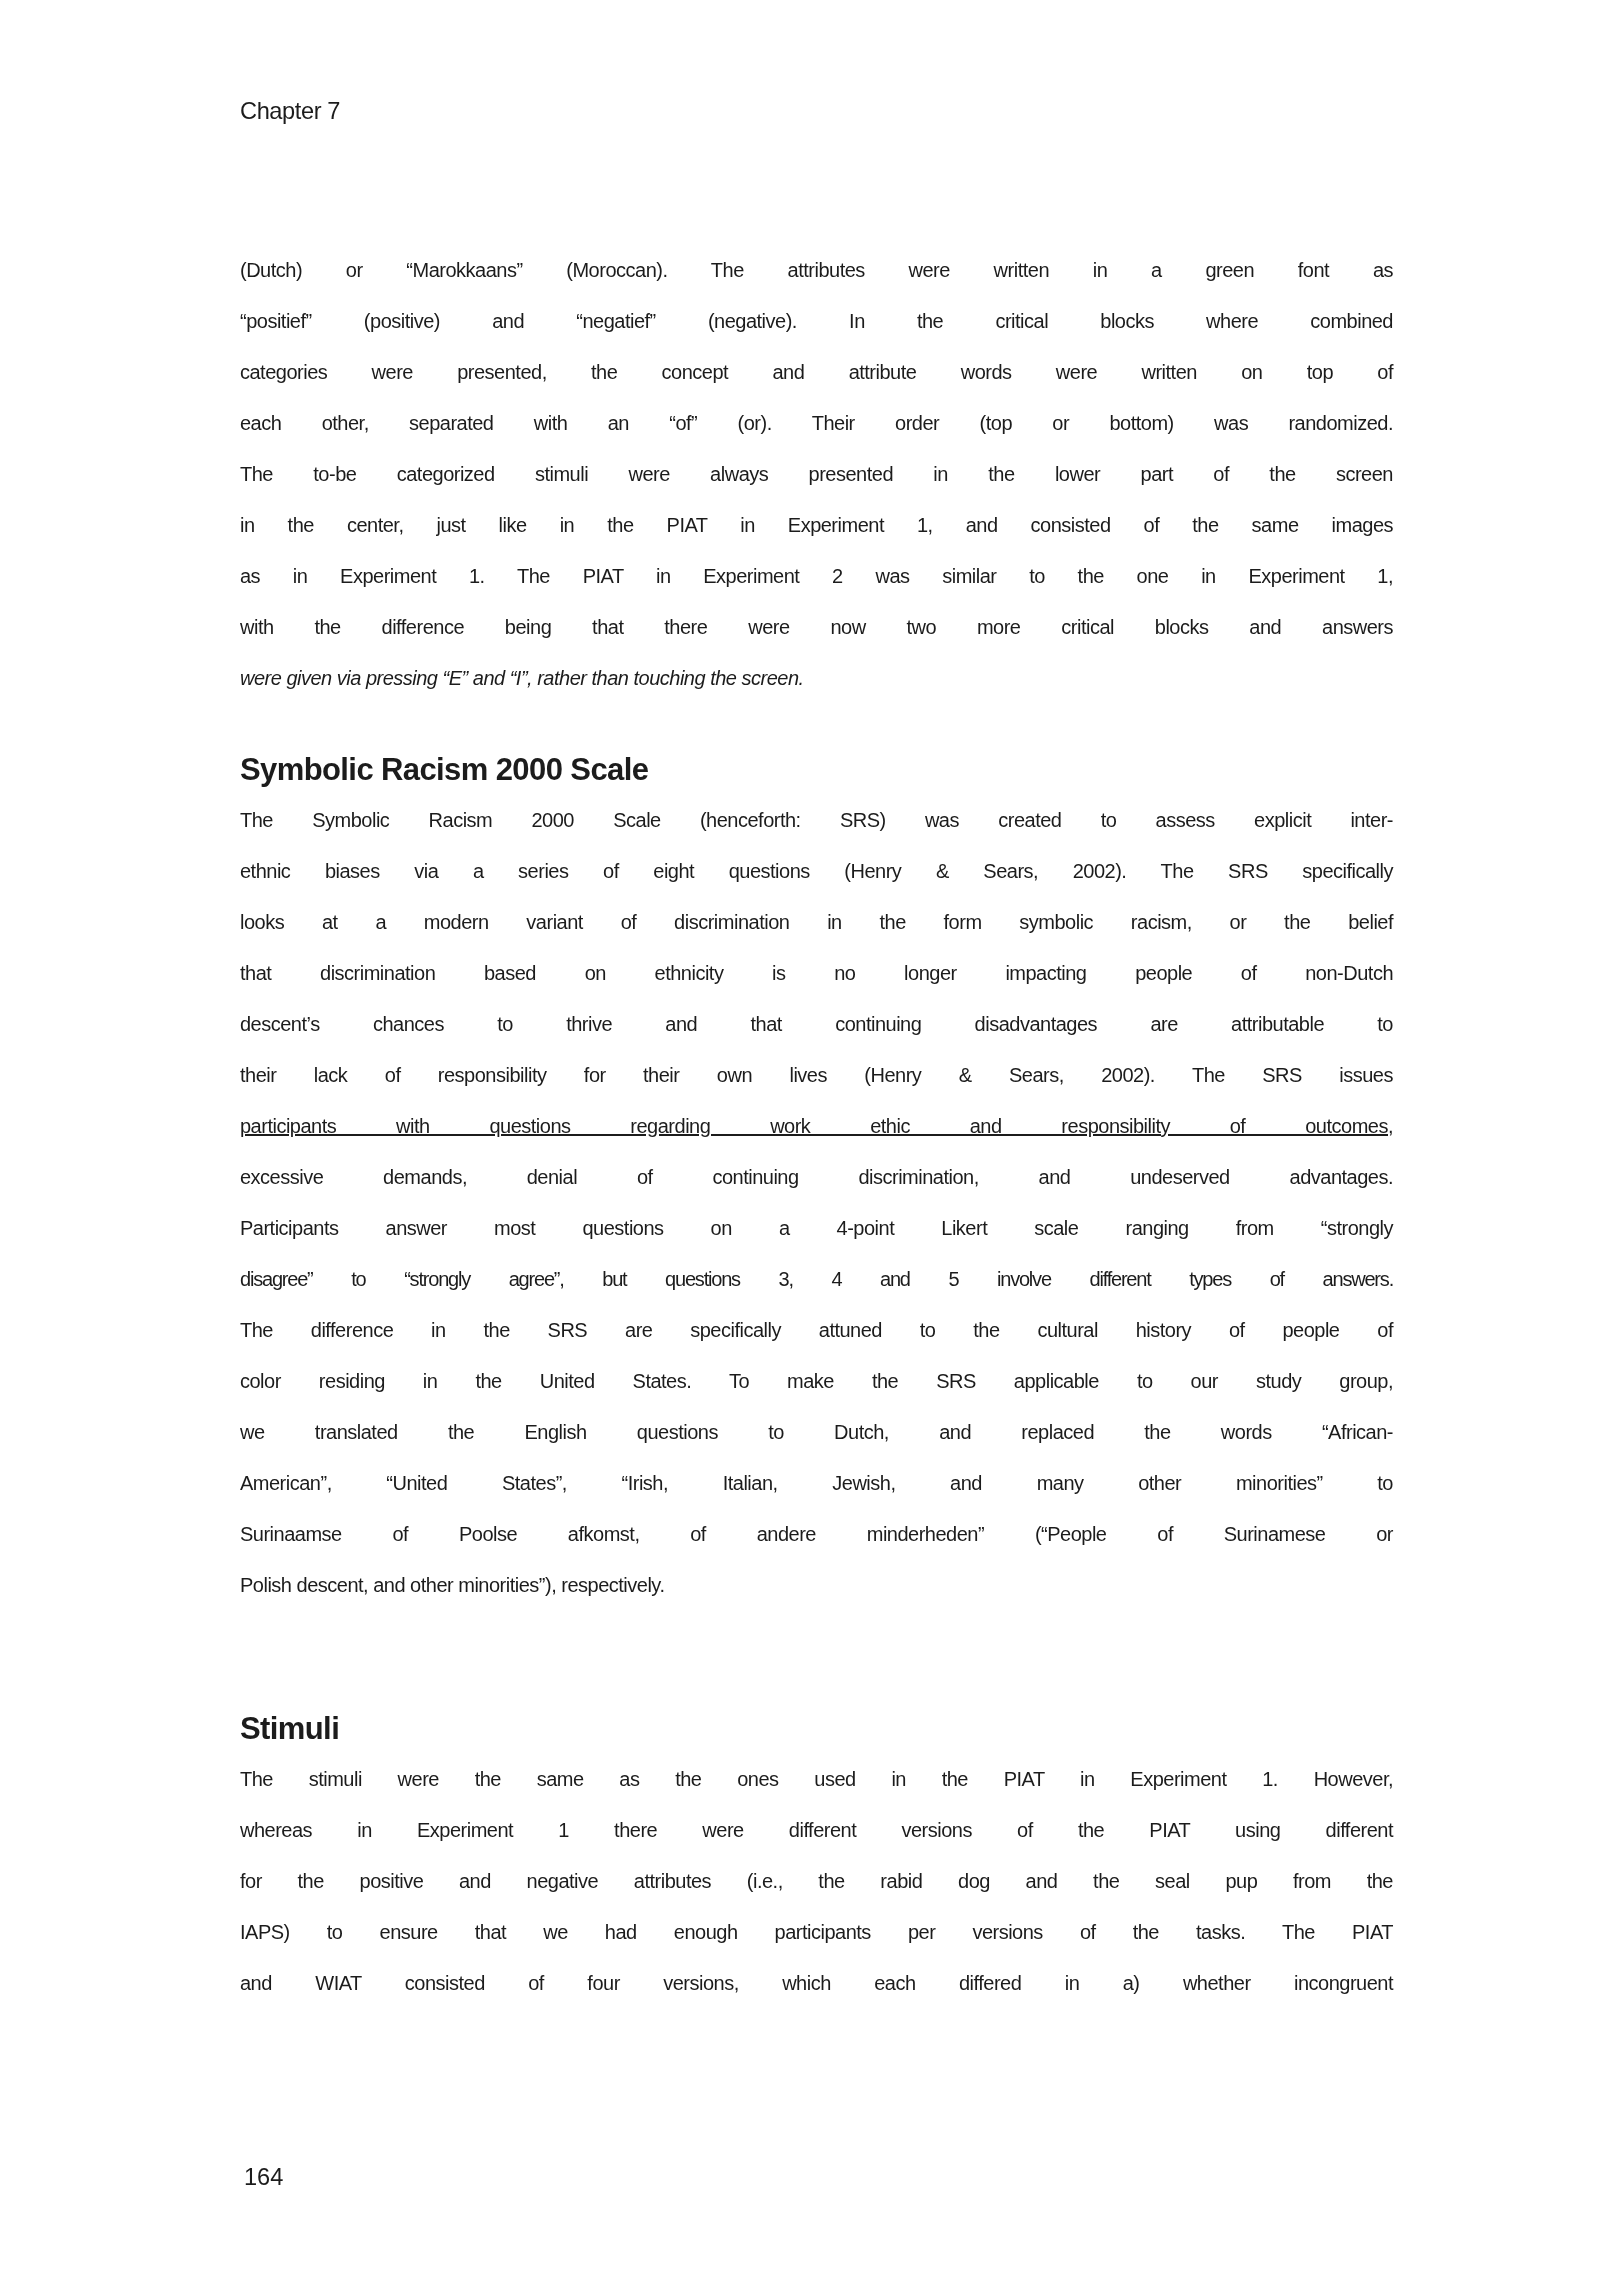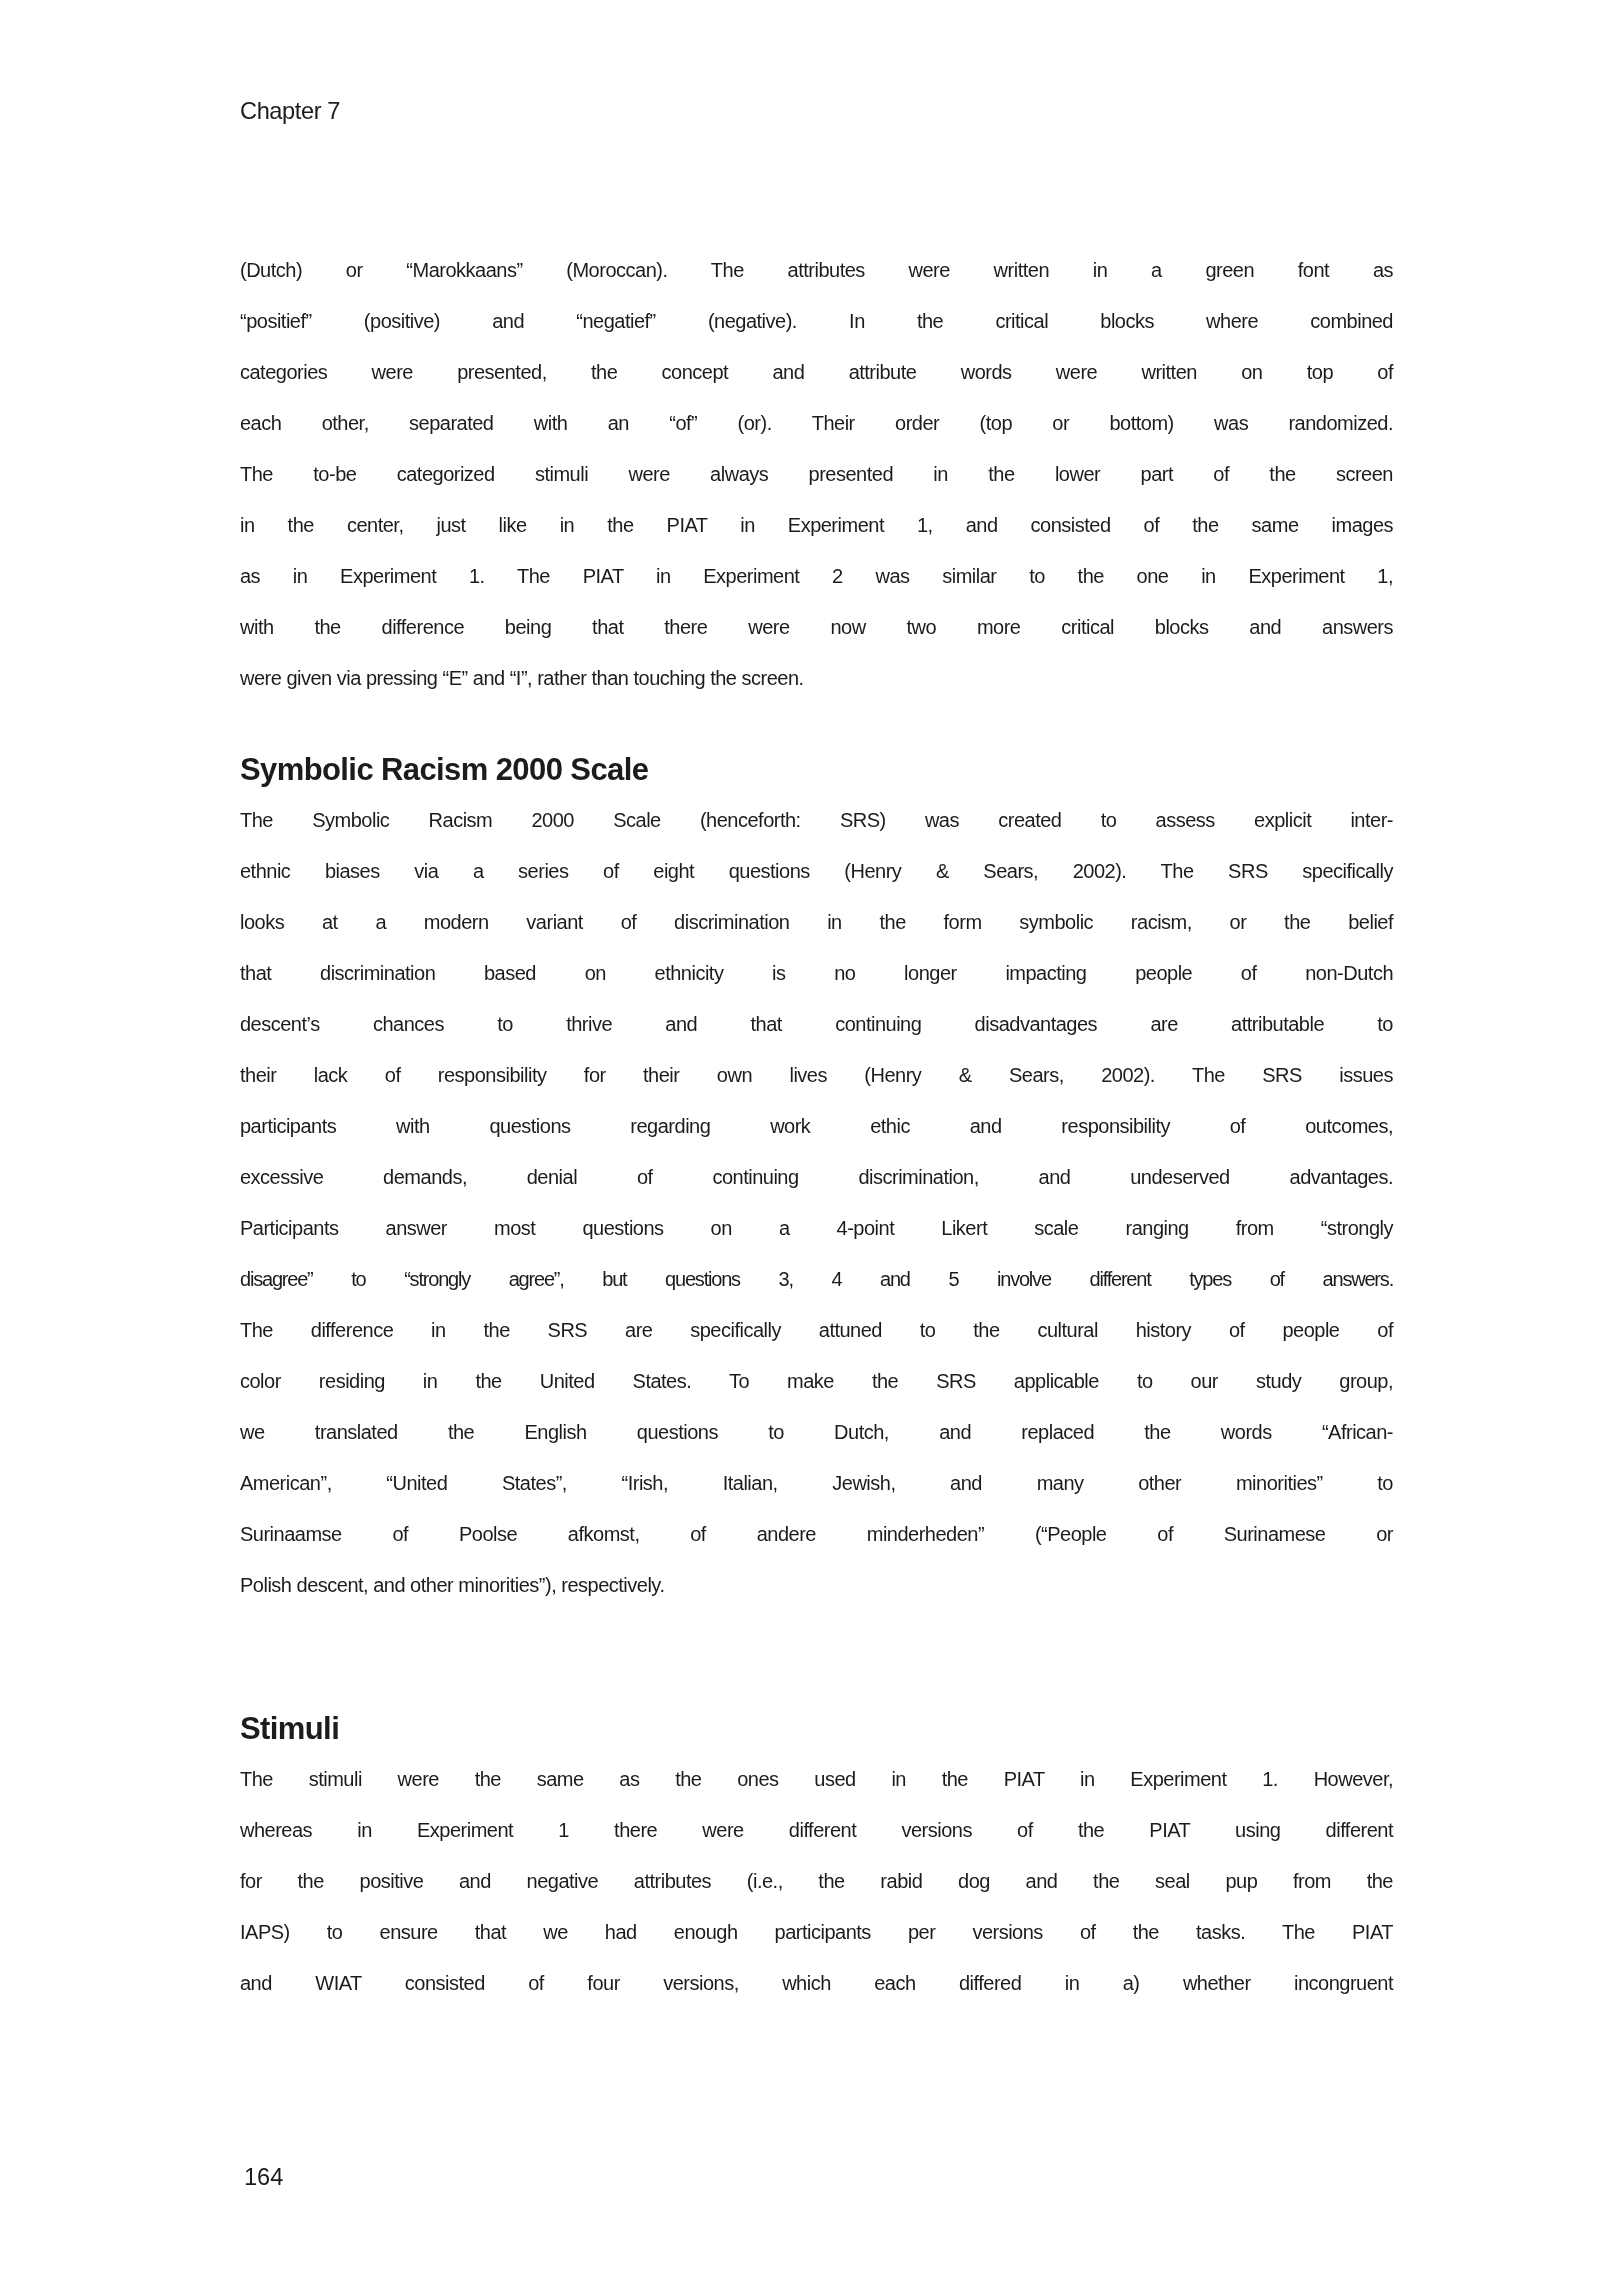--- a/index.html
+++ b/index.html
@@ -73,32 +73,32 @@
 
 <div class="text-block" id="block-1">
   <span class="line" style="white-space: nowrap; display: block;">(Dutch) or “Marokkaans” (Moroccan). The attributes were written in a green font as</span>
   <span class="line" style="white-space: nowrap; display: block;">“positief” (positive) and “negatief” (negative). In the critical blocks where combined</span>
   <span class="line" style="white-space: nowrap; display: block;">categories were presented, the concept and attribute words were written on top of</span>
   <span class="line" style="white-space: nowrap; display: block;">each other, separated with an “of” (or). Their order (top or bottom) was randomized.</span>
   <span class="line" style="white-space: nowrap; display: block;">The to-be categorized stimuli were always presented in the lower part of the screen</span>
   <span class="line" style="white-space: nowrap; display: block;">in the center, just like in the PIAT in Experiment 1, and consisted of the same images</span>
   <span class="line" style="white-space: nowrap; display: block;">as in Experiment 1. The PIAT in Experiment 2 was similar to the one in Experiment 1,</span>
   <span class="line" style="white-space: nowrap; display: block;">with the difference being that there were now two more critical blocks and answers</span>
-  <span class="line last" style="white-space: nowrap; display: block;">were given via pressing “E” and “I”, rather than touching the screen.</span>
+  <span class="line last" style="white-space: nowrap; display: block; font-style: italic;">were given via pressing “E” and “I”, rather than touching the screen.</span>
 </div>
 
 <div class="text-block" id="block-2">
   <span class="section-heading">Symbolic Racism 2000 Scale</span>
   <span class="line" style="white-space: nowrap; display: block;">The Symbolic Racism 2000 Scale (henceforth: SRS) was created to assess explicit inter-</span>
   <span class="line" style="white-space: nowrap; display: block;">ethnic biases via a series of eight questions (Henry &amp; Sears, 2002). The SRS specifically</span>
   <span class="line" style="white-space: nowrap; display: block;">looks at a modern variant of discrimination in the form symbolic racism, or the belief</span>
   <span class="line" style="white-space: nowrap; display: block;">that discrimination based on ethnicity is no longer impacting people of non-Dutch</span>
   <span class="line" style="white-space: nowrap; display: block;">descent’s chances to thrive and that continuing disadvantages are attributable to</span>
   <span class="line" style="white-space: nowrap; display: block;">their lack of responsibility for their own lives (Henry &amp; Sears, 2002). The SRS issues</span>
-  <span class="line" style="white-space: nowrap; display: block;">participants with questions regarding work ethic and responsibility of outcomes,</span>
+  <span class="line" style="white-space: nowrap; display: block; text-decoration: underline;">participants with questions regarding work ethic and responsibility of outcomes,</span>
   <span class="line" style="white-space: nowrap; display: block;">excessive demands, denial of continuing discrimination, and undeserved advantages.</span>
   <span class="line" style="white-space: nowrap; display: block;">Participants answer most questions on a 4-point Likert scale ranging from “strongly</span>
   <span class="line tight" style="white-space: nowrap; display: block;">disagree” to “strongly agree”, but questions 3, 4 and 5 involve different types of answers.</span>
   <span class="line" style="white-space: nowrap; display: block;">The difference in the SRS are specifically attuned to the cultural history of people of</span>
   <span class="line" style="white-space: nowrap; display: block;">color residing in the United States. To make the SRS applicable to our study group,</span>
   <span class="line" style="white-space: nowrap; display: block;">we translated the English questions to Dutch, and replaced the words “African-</span>
   <span class="line" style="white-space: nowrap; display: block;">American”, “United States”, “Irish, Italian, Jewish, and many other minorities” to</span>
   <span class="line" style="white-space: nowrap; display: block;">Surinaamse of Poolse afkomst, of andere minderheden” (“People of Surinamese or</span>
   <span class="line last" style="white-space: nowrap; display: block;">Polish descent, and other minorities”), respectively.</span>
 </div>

